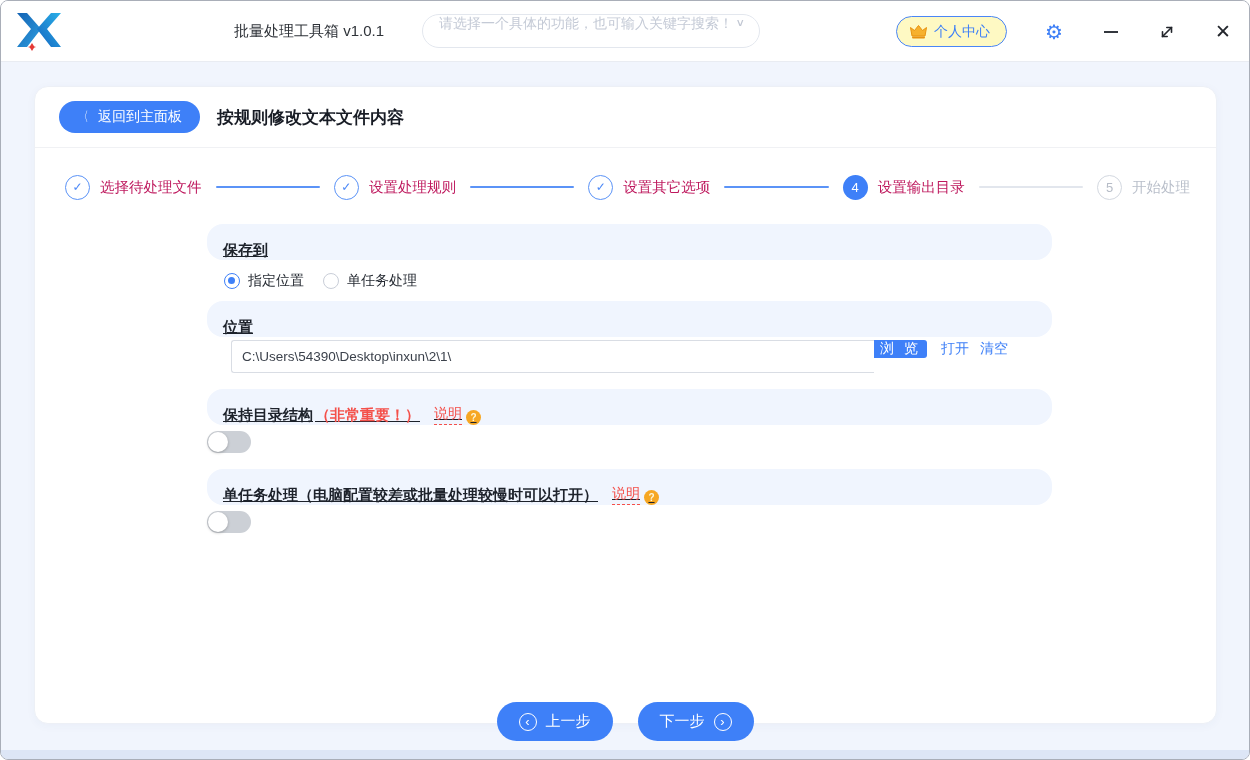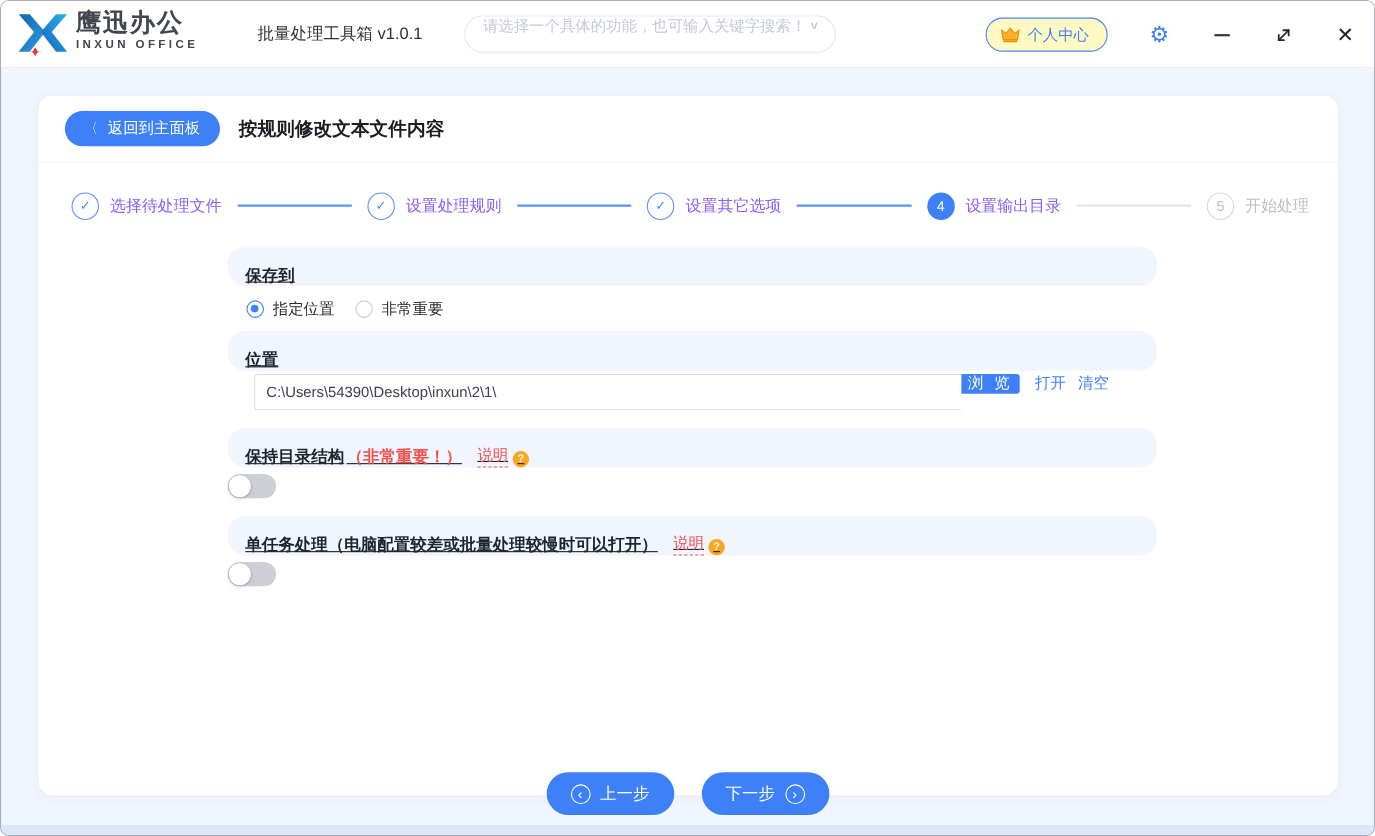--- a/index.html
+++ b/index.html
@@ -54,21 +54,21 @@
   
   .steps { position:absolute; left:30px; right:26px; top:86px; height:28px; display:flex; align-items:center; }
   .step { display:flex; align-items:center; flex:none; }
   .step-circle {
     width:25px; height:25px; border-radius:50%; display:flex; align-items:center; justify-content:center;
     font-size:13px; flex:none;
   }
   .step.done .step-circle { border:1.5px solid #5b93f7; color:#4d89f7; background:#fff; font-size:12px; }
   .step.active .step-circle { background:#3e80f8; color:#fff; }
   .step.pending .step-circle { border:1.5px solid #d3d8e0; color:#b6bcc7; background:#fff; }
-  .step-label { margin-left:10px; font-size:14.5px; color:#8b5cf6; white-space:nowrap; }
+  .step-label { margin-left:10px; font-size:14.5px; color:#be185d; white-space:nowrap; }
   .step.pending .step-label { color:#b9bfca; }
   .connector { flex:1; height:2px; margin:0 14px; border-radius:1px; }
   .connector.blue { background:#5b93f7; }
   .connector.gray { background:#e2e6ed; }
   
   .form { position:absolute; left:172px; top:137px; width:845px; }
   .section-bar {
     height:36px; background:#f0f5fe; border-radius:16px; display:flex; align-items:flex-end;
     padding:0 16px; font-size:15px; font-weight:bold; color:#1d222b;text-decoration:underline;
   }
@@ -135,24 +135,20 @@
         </linearGradient>
         <linearGradient id="lg2" x1="1" y1="0" x2="0" y2="1">
           <stop offset="0" stop-color="#29b0e8"></stop>
             <stop offset="1" stop-color="#1565c0"></stop>
         </linearGradient>
       </defs>
       <path d="M2 4 L12 4 L26 20 L12 38 L2 38 L16 20 Z" fill="url(#lg1)"></path>
       <path d="M46 4 L36 4 L22 20 L36 38 L46 38 L32 20 Z" fill="url(#lg2)"></path>
       <path d="M17 34 l2.5 4 l-2.5 4 l-2.5 -4 Z M13 38 l4 -1.4 l4 1.4 l-4 1.4 Z" fill="#e53935"></path>
     </svg>
-    <div class="logo-text">
-      <div class="logo-title">鹰迅办公</div>
-      <div class="logo-sub">INXUN OFFICE</div>
-    </div>
     <div class="app-title">批量处理工具箱 v1.0.1</div>
 
     <div class="search-select">
       <span class="search-placeholder">请选择一个具体的功能，也可输入关键字搜索！</span>
       <span class="search-caret">∨</span>
     </div>
 
     <div class="user-center">
       <svg width="19" height="15" viewBox="0 0 19 15">
         <path d="M1.5 3.5 L5.5 6.5 L9.5 1.5 L13.5 6.5 L17.5 3.5 L16 12 L3 12 Z" fill="#f6b12d" stroke="#e8920f" stroke-width="1"></path>
@@ -223,21 +219,21 @@
       <div class="section-bar">
         <span>保存到</span>
       </div>
       <div class="radio-row">
         <div class="radio checked">
           <span class="radio-dot"></span>
           <span class="radio-label">指定位置</span>
         </div>
         <div class="radio">
           <span class="radio-dot"></span>
-          <span class="radio-label">非常重要</span>
+          <span class="radio-label">单任务处理</span>
         </div>
       </div>
 
       <div class="section-bar">
         <span>位置</span>
       </div>
       <div class="input-row">
         <input class="path-input" type="text" value="C:\Users\54390\Desktop\inxun\2\1\" style="">
         <button class="browse-btn">浏 览</button>
         <div class="side-links">

